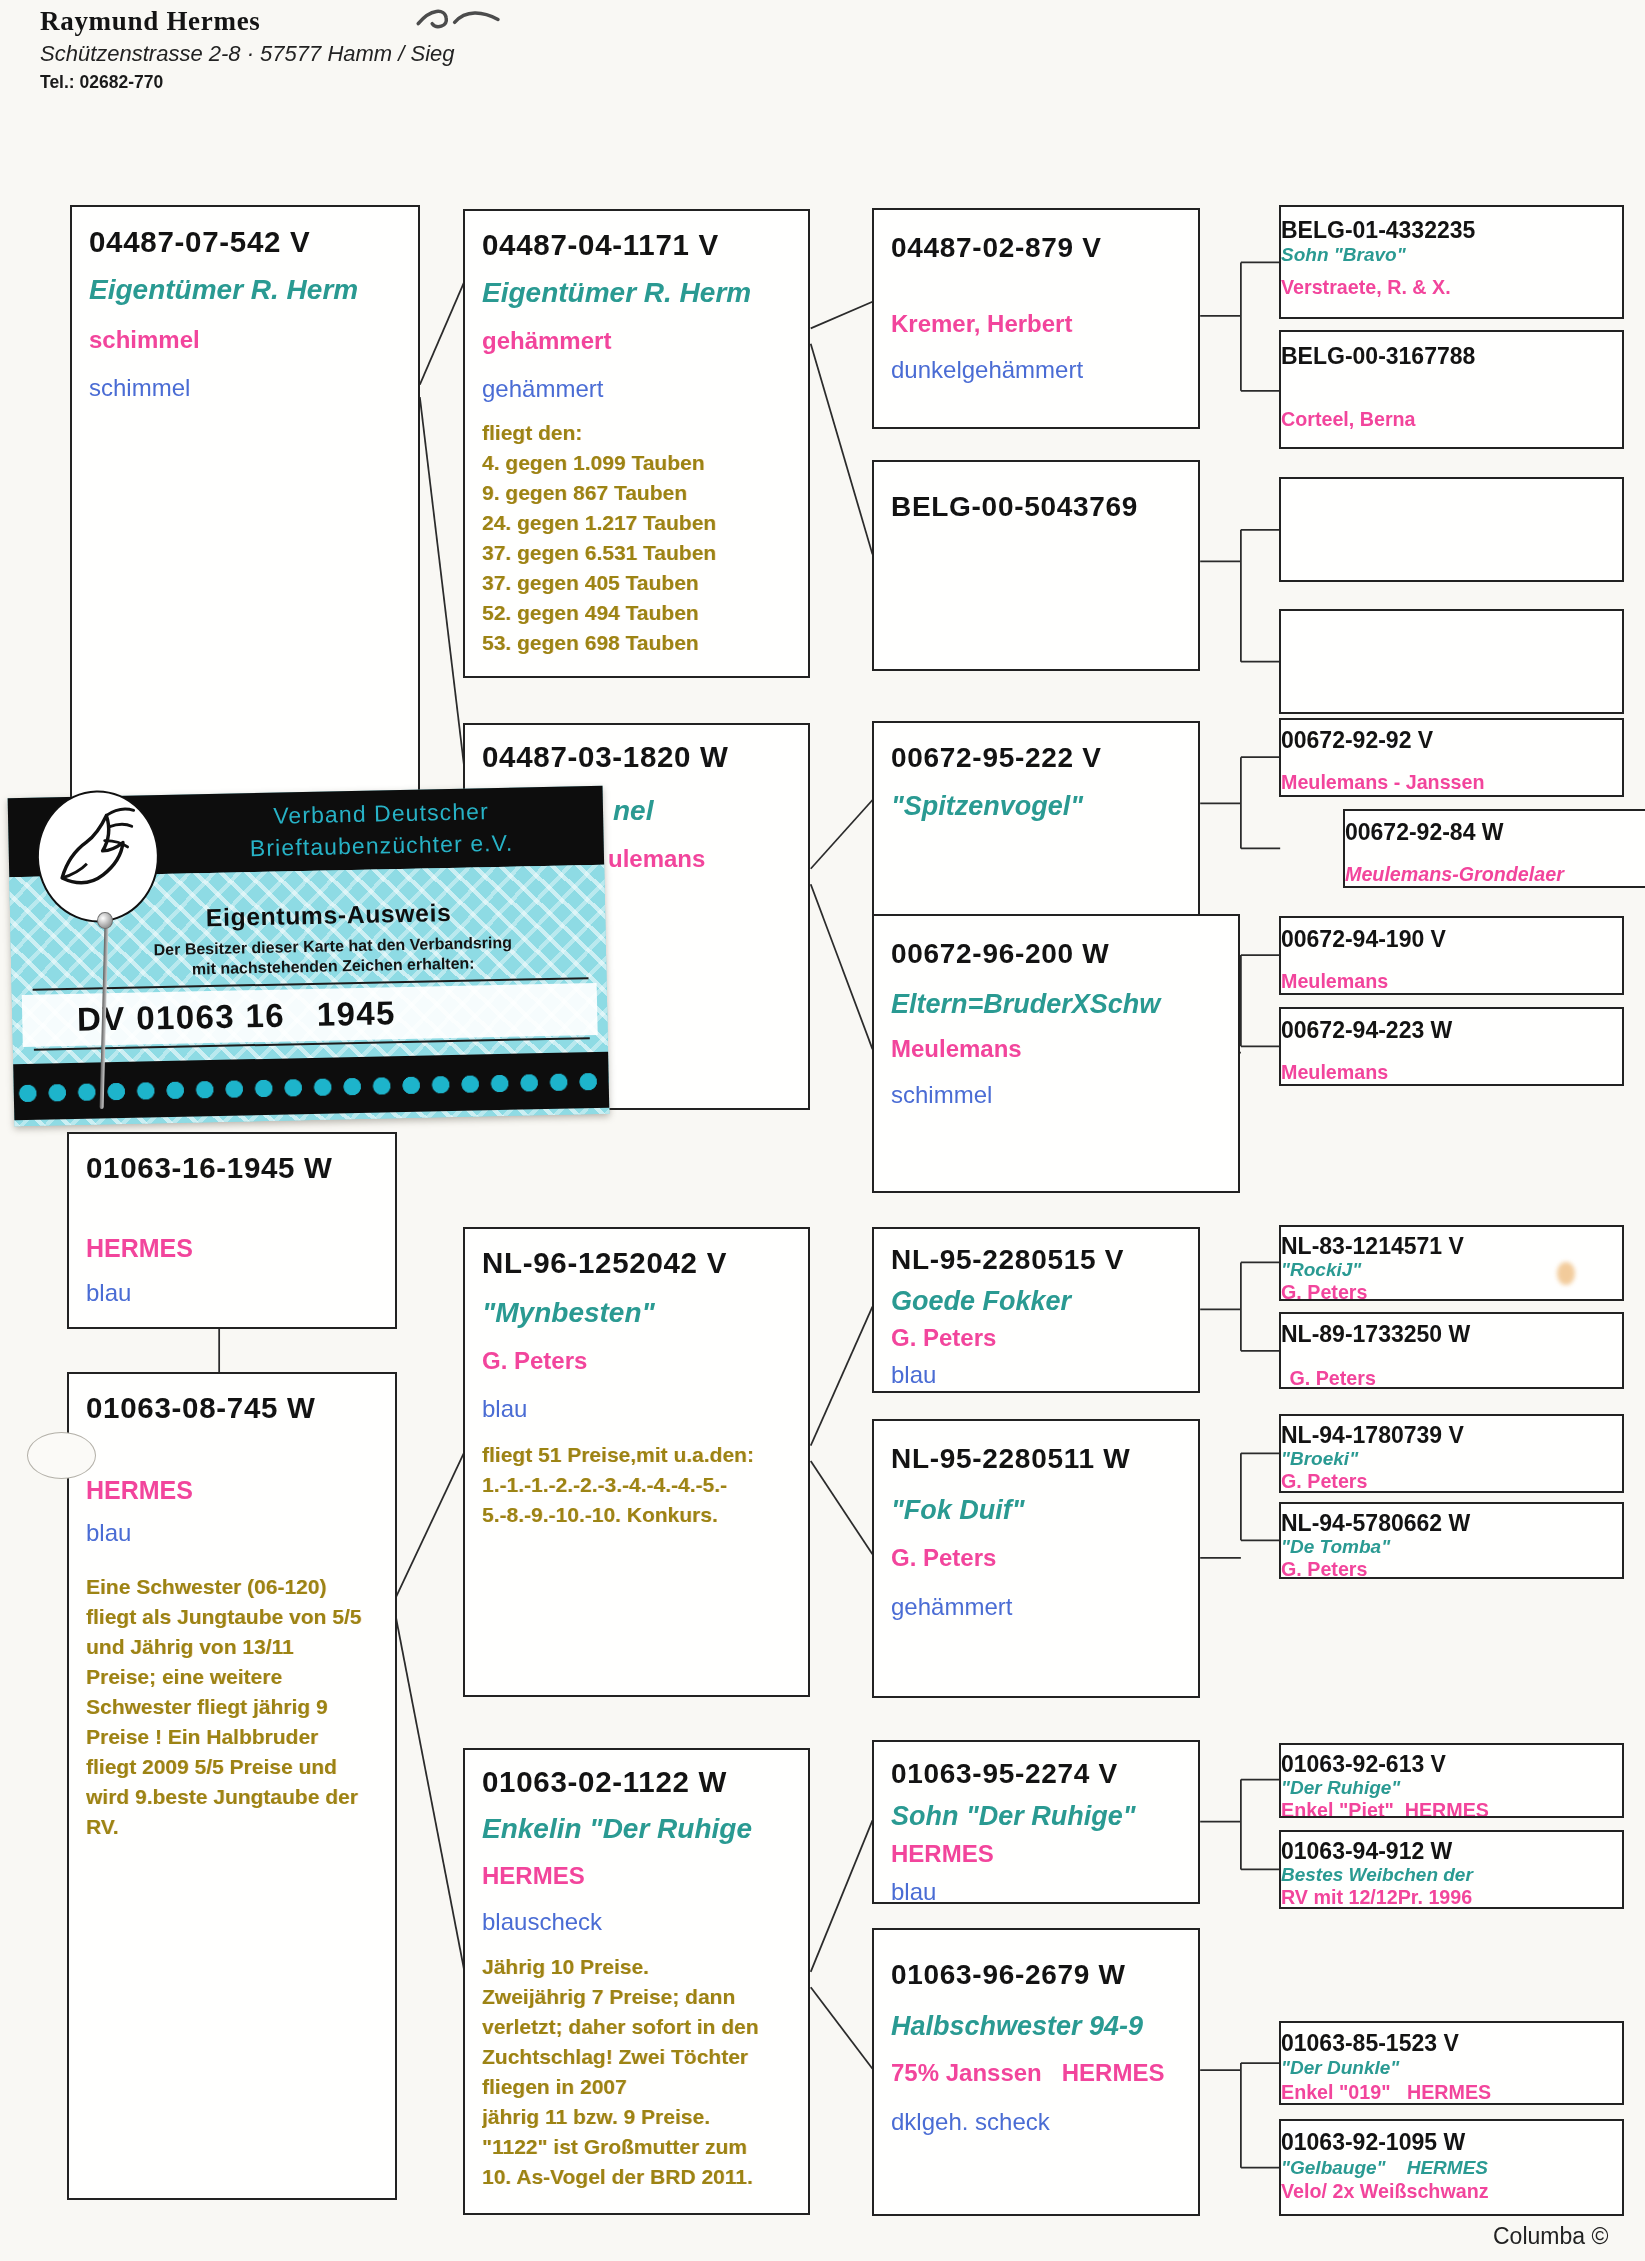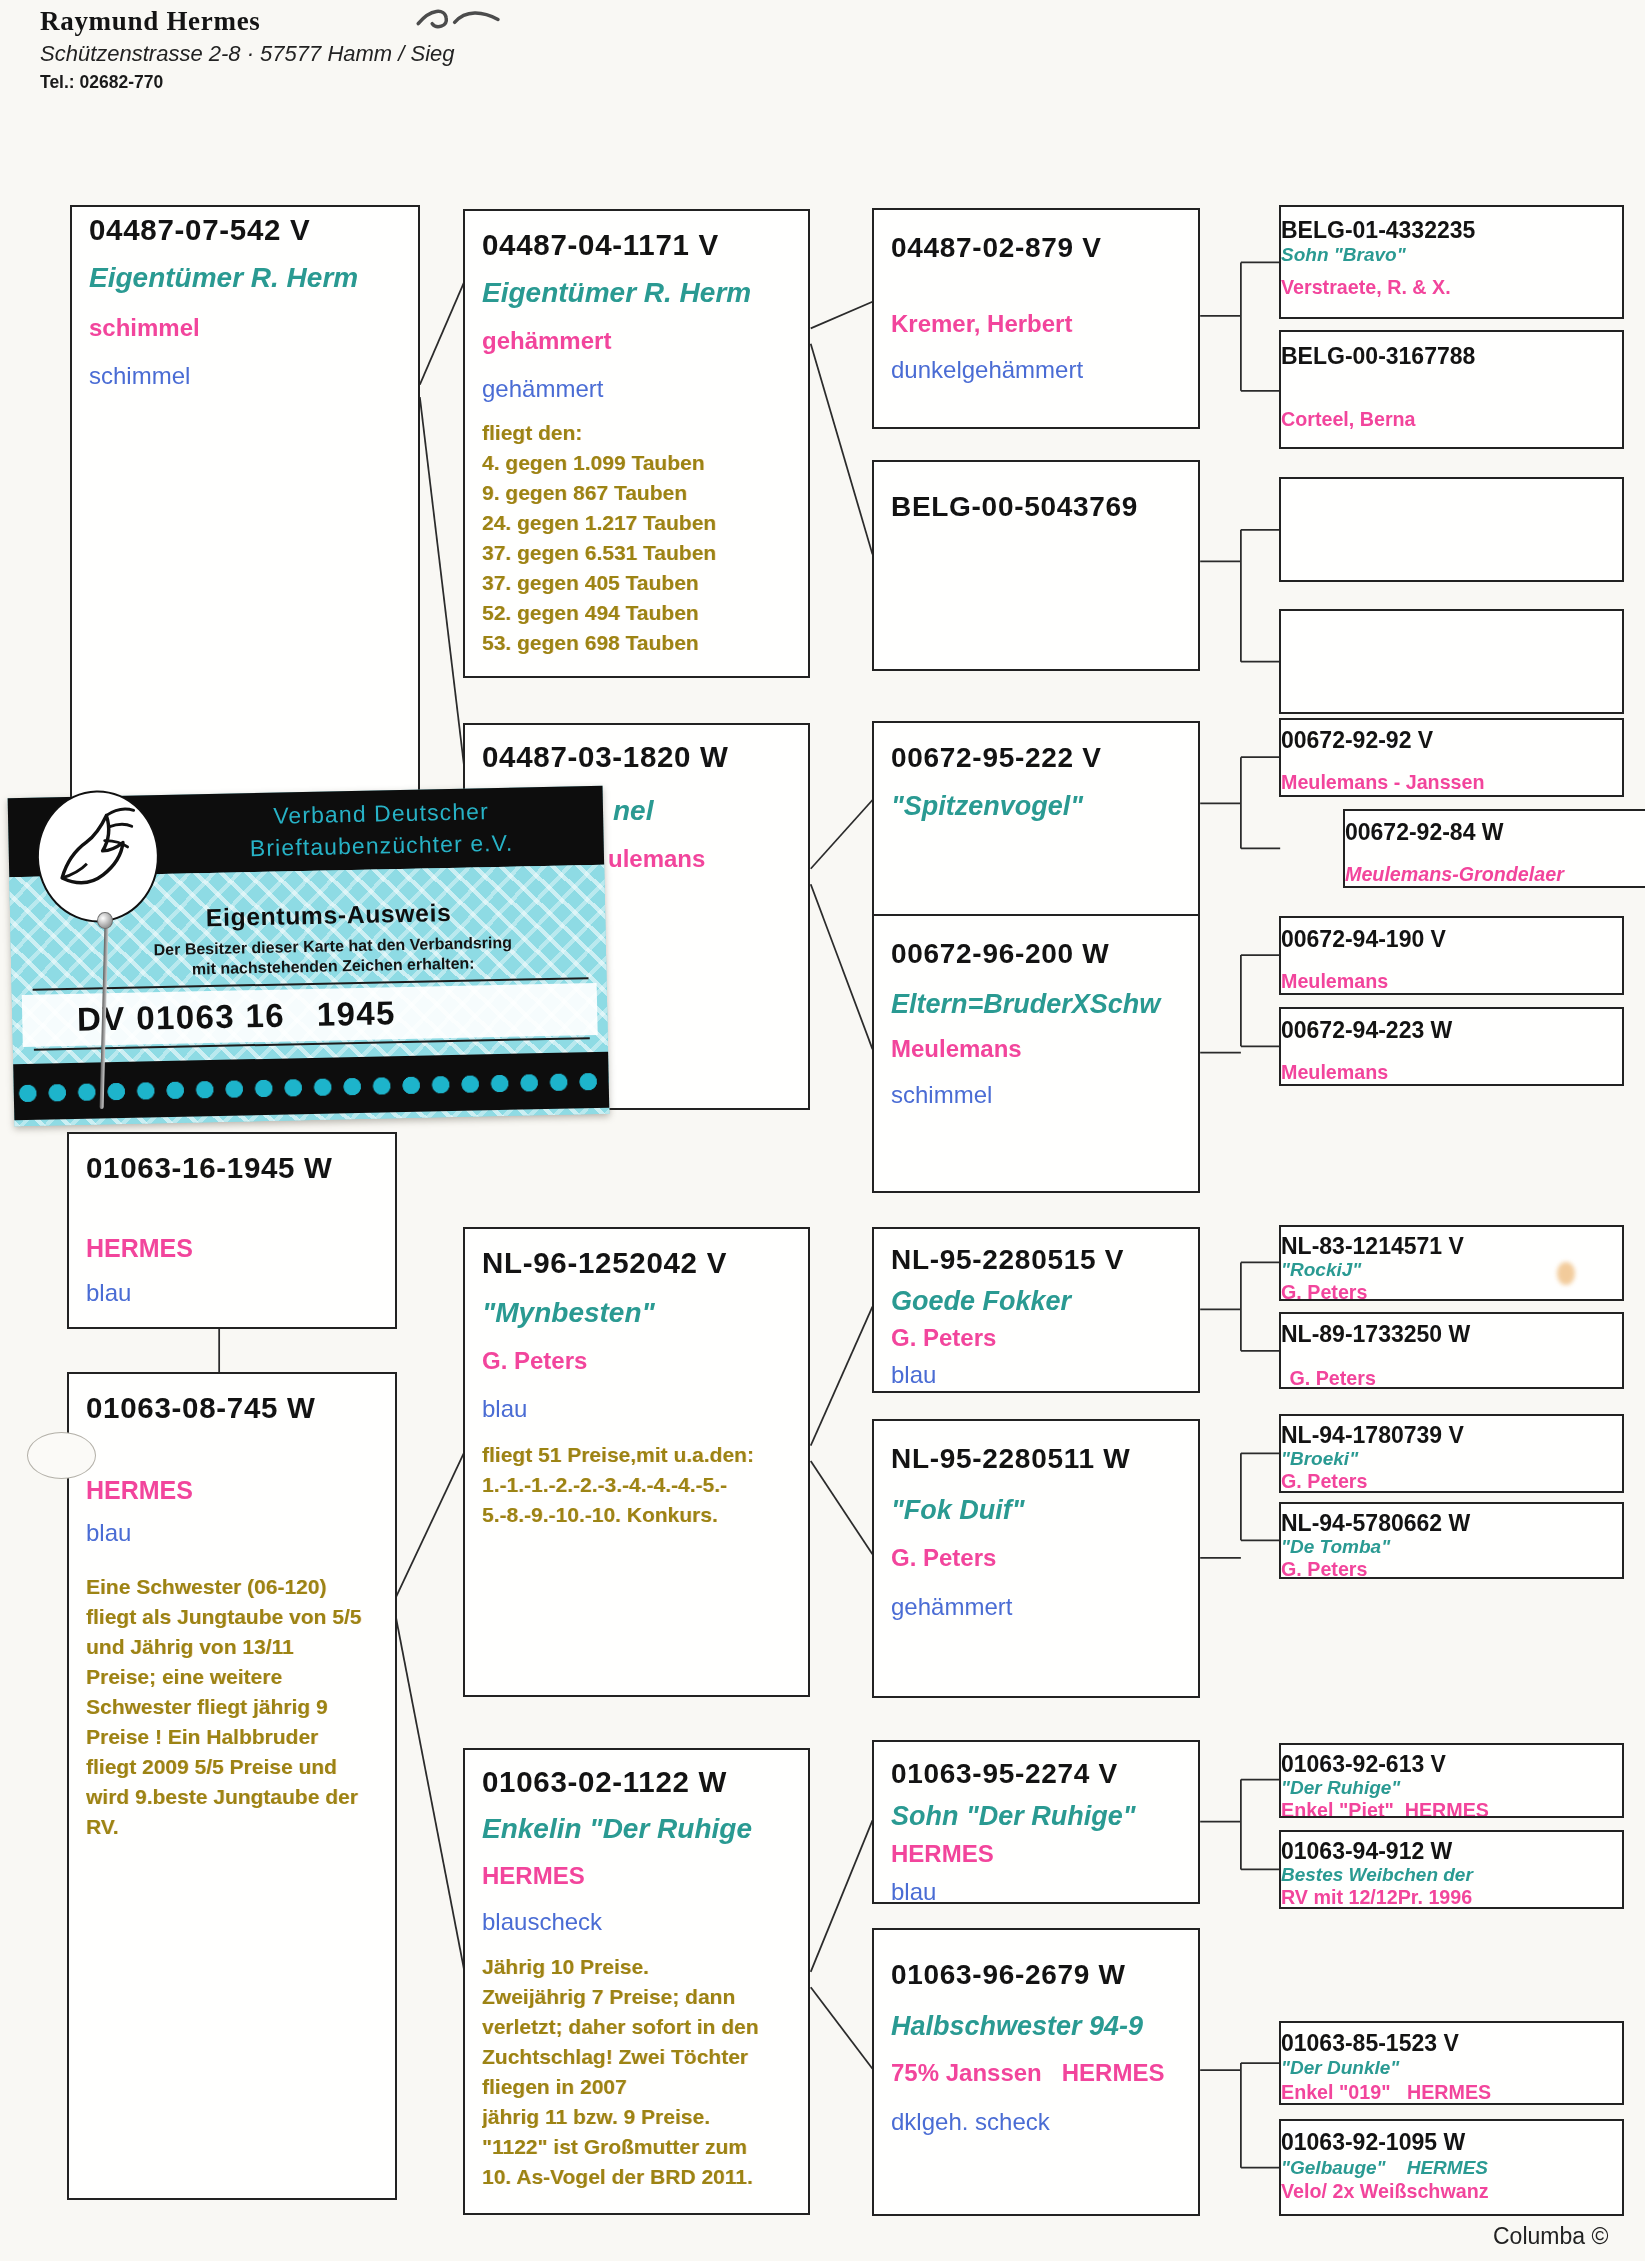--- a/index.html
+++ b/index.html
@@ -98,21 +98,21 @@
       <path d="M1710,1145 H1768 M1768,1079 V1209 M1768,1079 H1824 M1768,1209 H1824" fill="none" stroke="#2b2b2b" stroke-width="2.5"></path>
       <path d="M1710,1500 H1768 M1768,1361 V1491 M1768,1361 H1824 M1768,1491 H1824" fill="none" stroke="#2b2b2b" stroke-width="2.5"></path>
       <path d="M1710,1866 H1768 M1768,1799 V1925 M1768,1799 H1824 M1768,1925 H1824" fill="none" stroke="#2b2b2b" stroke-width="2.5"></path>
       <path d="M1710,2220 H1768 M1768,2071 V2195 M1768,2071 H1824 M1768,2195 H1824" fill="none" stroke="#2b2b2b" stroke-width="2.5"></path>
       <path d="M1710,2596 H1768 M1768,2536 V2664 M1768,2536 H1824 M1768,2664 H1824" fill="none" stroke="#2b2b2b" stroke-width="2.5"></path>
       <path d="M1710,2950 H1768 M1768,2940 V3089 M1768,2940 H1824 M1768,3089 H1824" fill="none" stroke="#2b2b2b" stroke-width="2.5"></path>
     </svg>
 
   <div id="boxes">
       <div class="pbox" style="left: 70px; top: 205px; width: 350px; height: 602px;">
-        <div class="ln ring" style="margin-top: 6px;">04487-07-542 V</div>
+        <div class="ln ring" style="margin-top: 18px;">04487-07-542 V</div>
         <div class="ln teal" style="margin-top: 15.4px;">Eigentümer R. Herm</div>
         <div class="ln pink" style="margin-top: 19.7px;">schimmel</div>
         <div class="ln blue" style="margin-top: 19.7px;">schimmel</div>
       </div>
       <div class="pbox" style="left: 67px; top: 1132px; width: 330px; height: 197px;">
         <div class="ln ring" style="margin-top: 17px;">01063-16-1945 W</div>
         <div class="ln pink" style="font-size: 25px; margin-top: 49px;">HERMES</div>
         <div class="ln blue" style="margin-top: 17px;">blau</div>
       </div>
       <div class="pbox" style="left: 67px; top: 1372px; width: 330px; height: 828px;">
@@ -176,21 +176,21 @@
         <div class="ln pink" style="margin-top: 45px;">Kremer, Herbert</div>
         <div class="ln blue" style="margin-top: 18px;">dunkelgehämmert</div>
       </div>
       <div class="pbox" style="left: 872px; top: 460px; width: 328px; height: 211px;">
         <div class="ln ring" style="font-size: 28px; margin-top: 28px;">BELG-00-5043769</div>
       </div>
       <div class="pbox" style="left: 872px; top: 721px; width: 328px; height: 216px;">
         <div class="ln ring" style="font-size: 28px; margin-top: 18px;">00672-95-222 V</div>
         <div class="ln teal" style="font-size: 27px; margin-top: 15.4px;">"Spitzenvogel"</div>
       </div>
-      <div class="pbox" style="left: 872px; top: 914px; width: 328px; height: 279px;">
+      <div class="pbox" style="left: 872px; top: 914px; width: 368px; height: 279px;">
         <div class="ln ring" style="font-size: 28px; margin-top: 21px;">00672-96-200 W</div>
         <div class="ln teal" style="font-size: 27px; margin-top: 17px;">Eltern=BruderXSchw</div>
         <div class="ln pink" style="margin-top: 15.4px;">Meulemans</div>
         <div class="ln blue" style="margin-top: 18px;">schimmel</div>
       </div>
       <div class="pbox" style="left: 872px; top: 1227px; width: 328px; height: 166px;">
         <div class="ln ring" style="font-size: 28px; margin-top: 14px;">NL-95-2280515 V</div>
         <div class="ln teal" style="font-size: 27px; margin-top: 8.4px;">Goede Fokker</div>
         <div class="ln pink" style="margin-top: 7px;">G. Peters</div>
         <div class="ln blue" style="margin-top: 8.4px;">blau</div>

